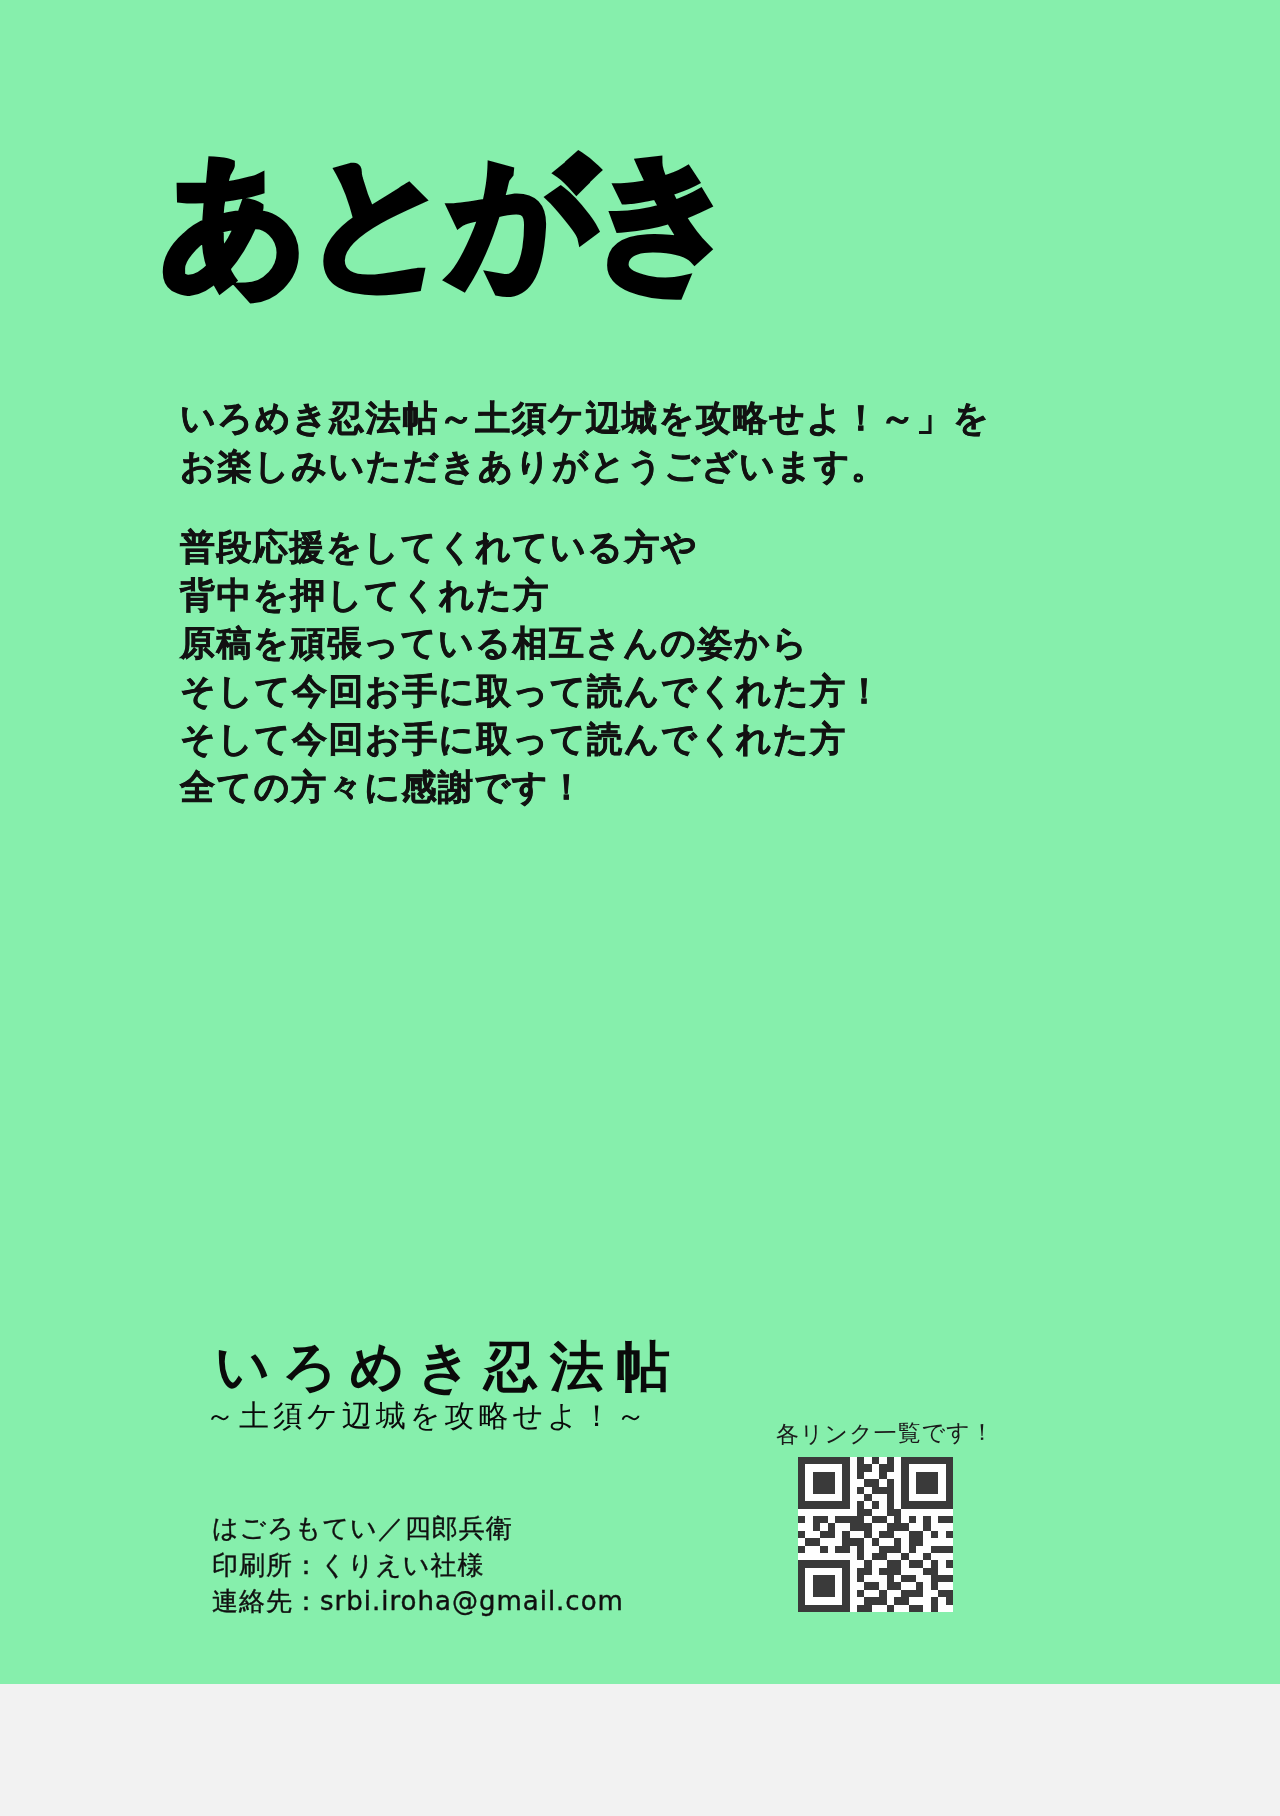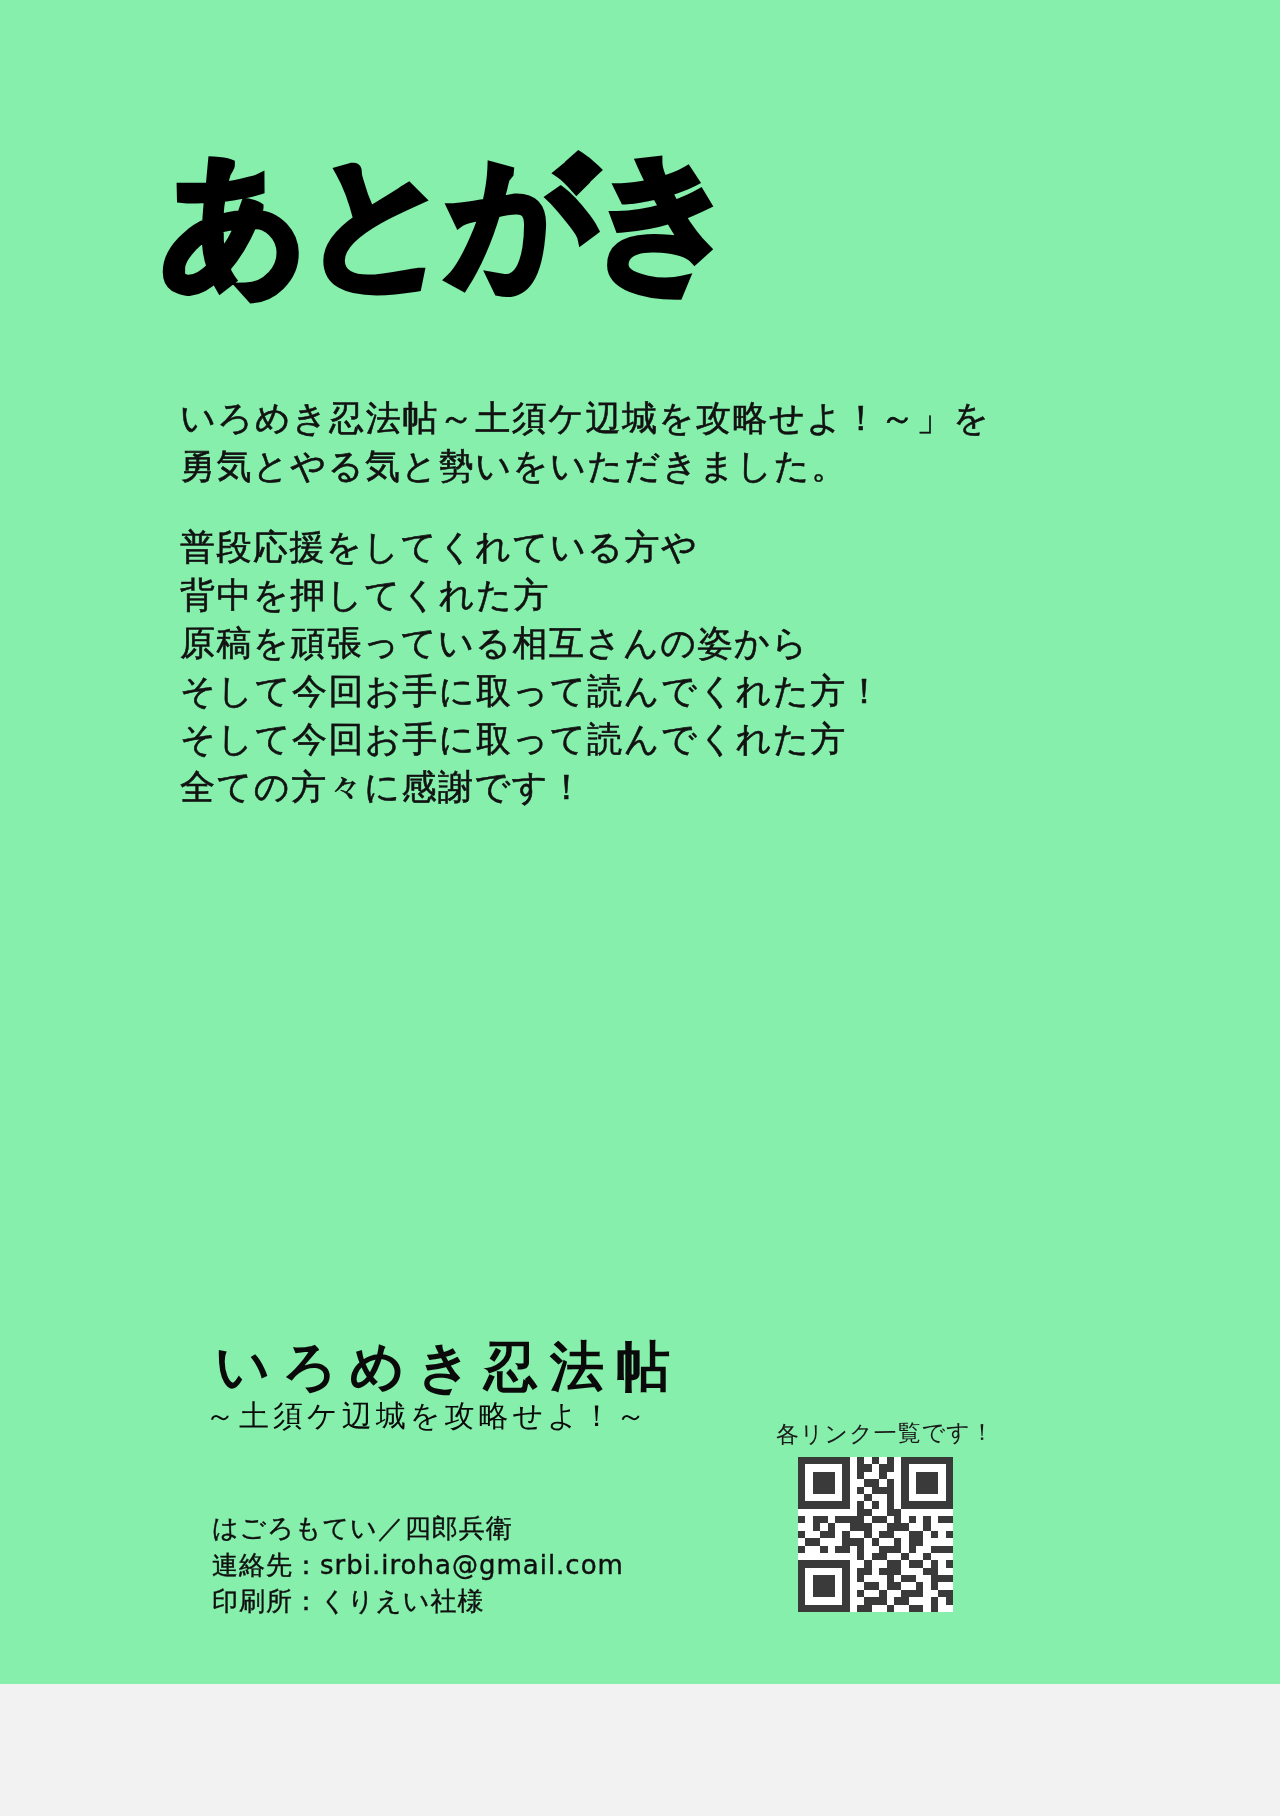--- a/index.html
+++ b/index.html
@@ -32,21 +32,21 @@
     white-space: nowrap;
   }
   
   .para {
     position: absolute;
     left: 180px;
     color: #121212;
     font-size: 35px;
     line-height: 48px;
     letter-spacing: 1.5px;
-    font-weight: 400;
+    font-weight: 700;
     -webkit-text-stroke: 0.6px #121212;
     white-space: nowrap;
   }
   .para-1 { top: 394px; }
   .para-2 { top: 523px; }
   
   .book-title {
     position: absolute;
     left: 215px;
     top: 1331px;
@@ -101,40 +101,40 @@
 </style>
 </head>
 <body>
 
 <div class="page">
 
   <div class="atogaki-title">あとがき</div>
 
   <div class="para para-1">
     <div>いろめき忍法帖～土須ケ辺城を攻略せよ！～」を</div>
-    <div>勇気とやる気と勢いをいただきました。</div>
+    <div>お楽しみいただきありがとうございます。</div>
   </div>
 
   <div class="para para-2">
     <div>普段応援をしてくれている方や</div>
     <div>背中を押してくれた方</div>
     <div>原稿を頑張っている相互さんの姿から</div>
     <div>そして今回お手に取って読んでくれた方！</div>
     <div>そして今回お手に取って読んでくれた方</div>
     <div>全ての方々に感謝です！</div>
   </div>
 
   <div class="book-title">いろめき忍法帖</div>
 
   <div class="book-subtitle">～土須ケ辺城を攻略せよ！～</div>
 
   <div class="credits">
     <div>はごろもてい／四郎兵衛</div>
+    <div>印刷所：くりえい社様</div>
     <div>連絡先：srbi.iroha@gmail.com</div>
-    <div>印刷所：くりえい社様</div>
   </div>
 
   <div class="qr-label">各リンク一覧です！</div>
 
   <div class="qr-code">
       <svg viewBox="0 0 21 21" width="100%" height="100%" shape-rendering="crispEdges">
         <rect x="0" y="0" width="1" height="1" fill="#3a3a3a"></rect>
         <rect x="1" y="0" width="1" height="1" fill="#3a3a3a"></rect>
         <rect x="2" y="0" width="1" height="1" fill="#3a3a3a"></rect>
         <rect x="3" y="0" width="1" height="1" fill="#3a3a3a"></rect>

